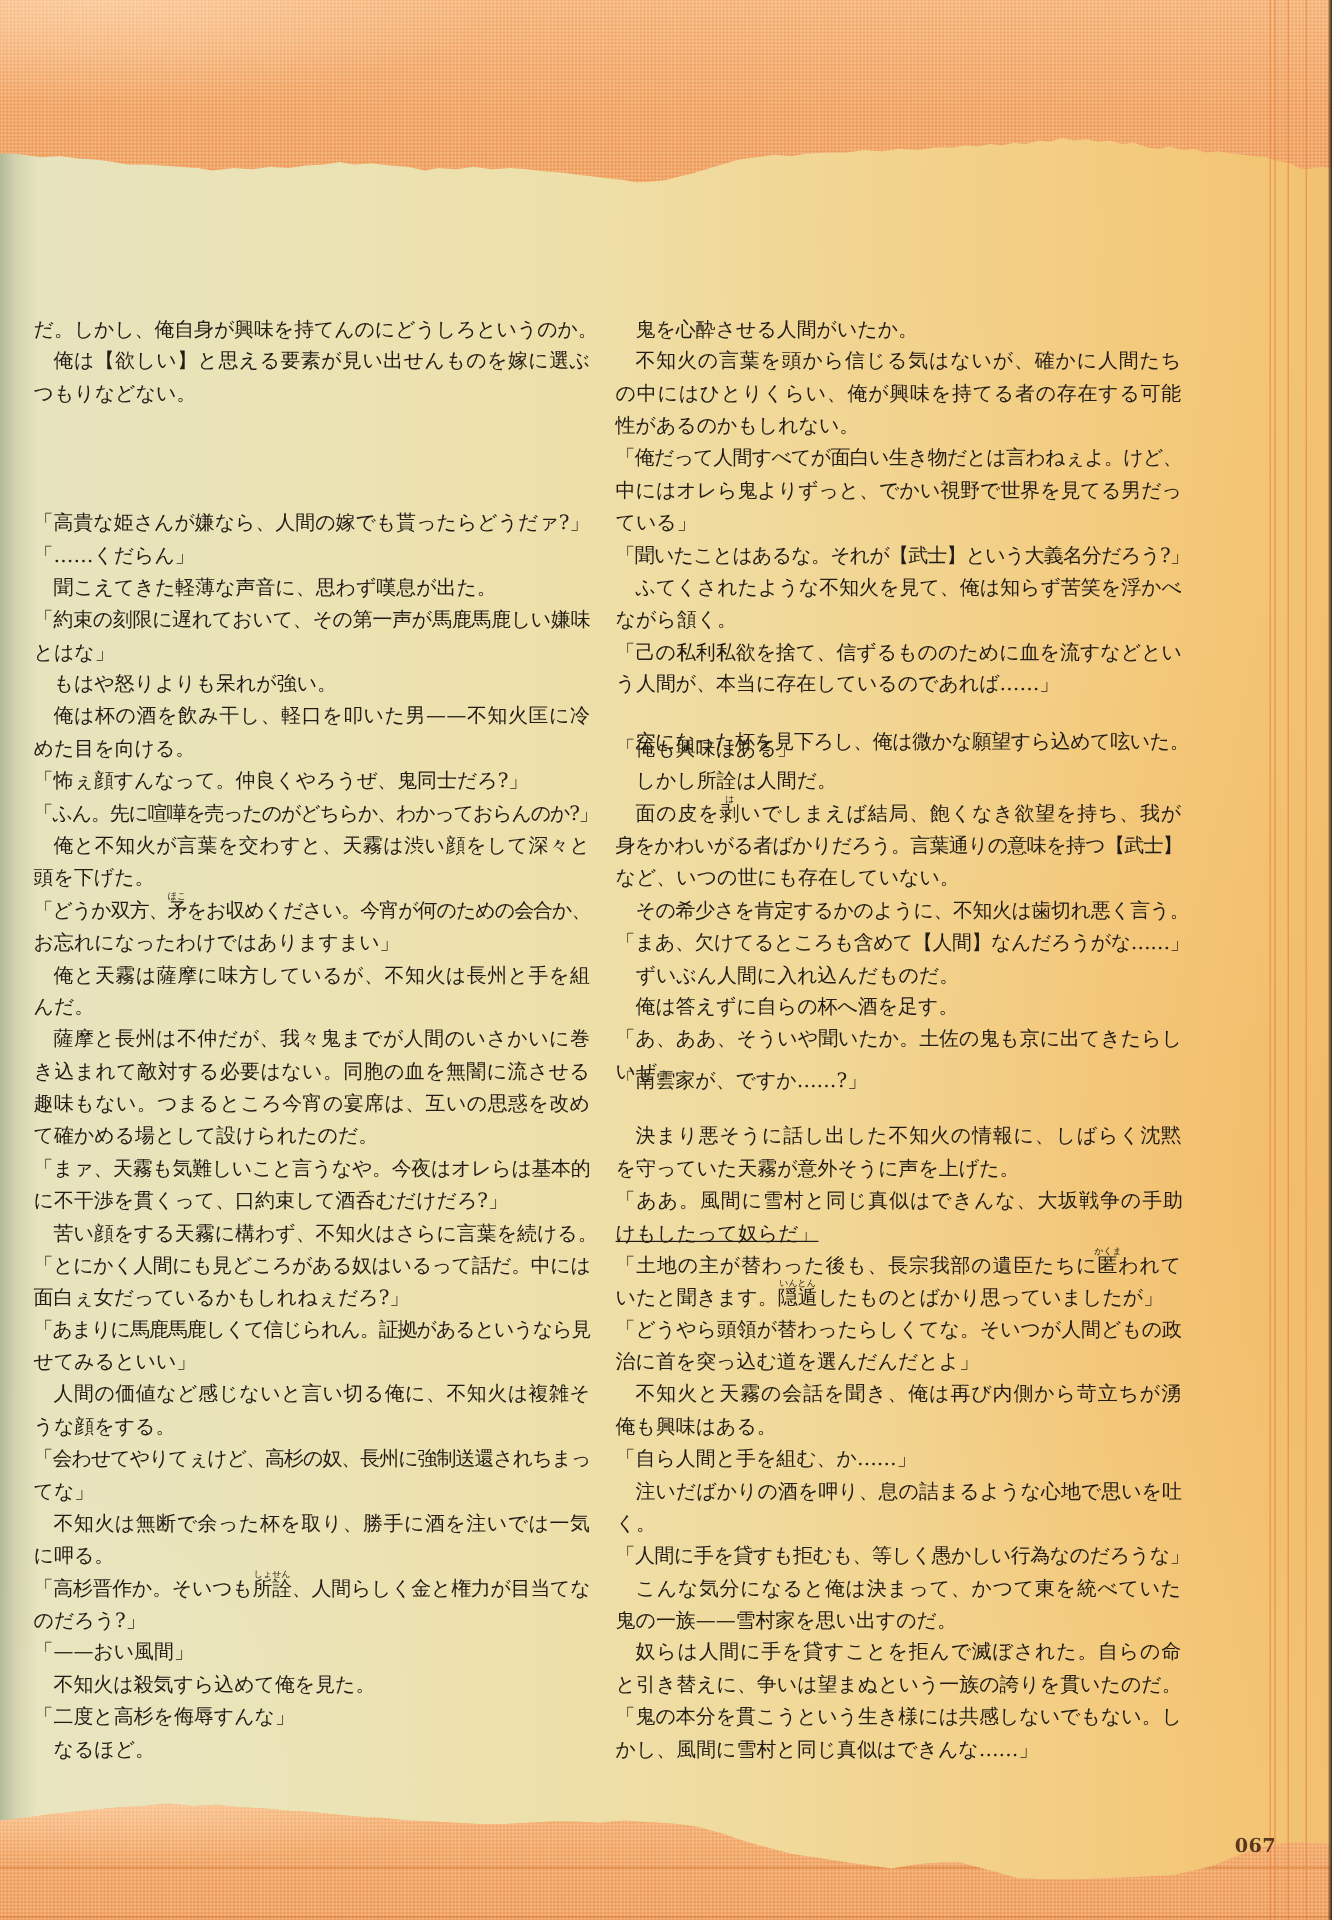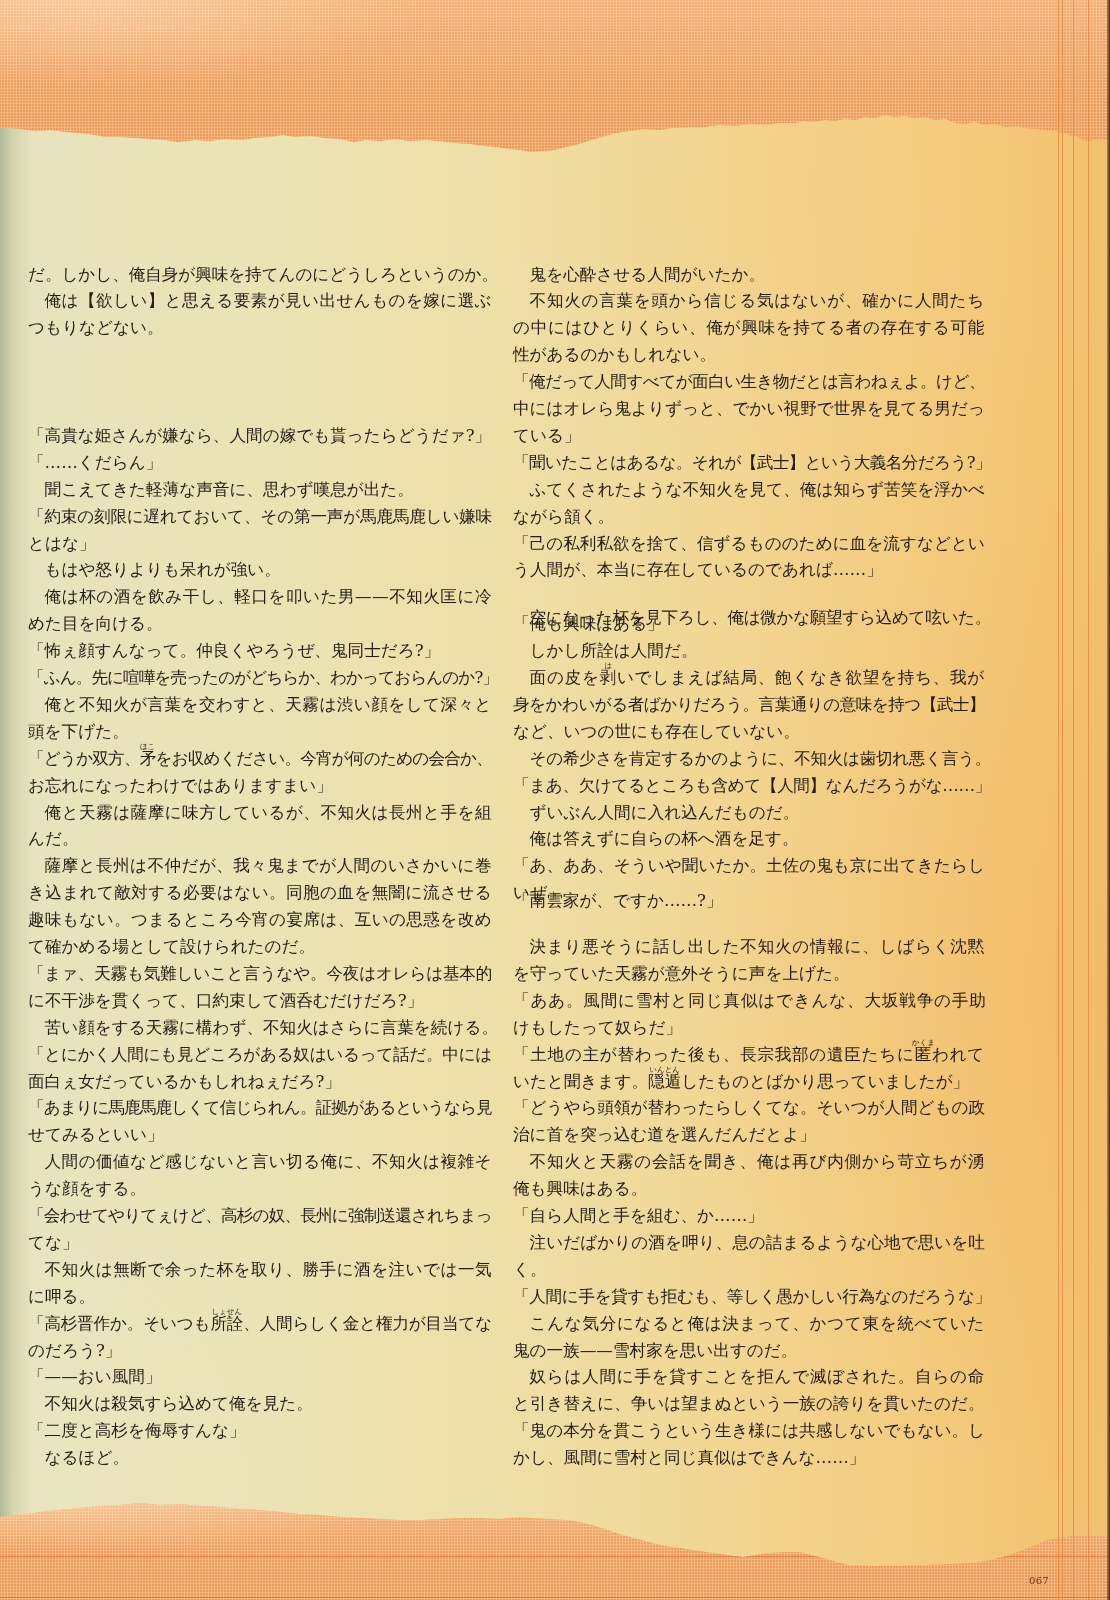--- a/index.html
+++ b/index.html
@@ -88,23 +88,23 @@
   }
   .line.indent { padding-left: 1em; }
   .rb { position: relative; }
   .rt {
     position: absolute; left: -8px; right: -8px; top: -6px;
     font-size: 7.5px; line-height: 7px;
     text-align: center; letter-spacing: 0;
     white-space: nowrap;
   }
   .page-number {
-    position: absolute; left: 1029px; top: 1575px;
+    position: absolute; left: 1029px; top: 1528px;
     font-family: "DejaVu Serif", "Liberation Serif", serif;
-    font-size: 10px; font-weight: normal;
+    font-size: 16px; font-weight: bold;
     color: #5a3820;
     letter-spacing: 0.3px;
   }
 </style>
 </head>
 <body>
 
 <div class="page">
   <div class="paper-shade"></div>
   <div class="gutter"></div>
@@ -274,21 +274,21 @@
       </div>
       <div>
         <div class="line" style="top: 887px; text-align: right;"><span class="t">「南雲家が、ですか……?」</span></div>
       </div>
       <div>
         <div class="line full indent" style="top: 933px; letter-spacing: 0.711899px;"><span class="t">決まり悪そうに話し出した不知火の情報に、しばらく沈黙</span></div>
         <div class="line" style="top: 959.9px;"><span class="t">を守っていた天霧が意外そうに声を上げた。</span></div>
       </div>
       <div>
         <div class="line full" style="top: 986.8px; letter-spacing: 0.786458px;"><span class="t">「ああ。風間に雪村と同じ真似はできんな、大坂戦争の手助</span></div>
-        <div class="line" style="top: 1013.7px;"><span class="t">けもしたって奴らだ」</span></div>
+        <div class="line" style="top: 1013.7px; text-decoration: underline;"><span class="t">けもしたって奴らだ」</span></div>
       </div>
       <div>
         <div class="line full" style="top: 1040.6px; letter-spacing: 0.700231px;"><span class="t"><span>「土地の主が替わった後も、長宗我部の遺臣たちに</span><span class="rb"><span>匿</span><span class="rt">かくま</span></span><span>われて</span></span></div>
         <div class="line" style="top: 1067.5px;"><span class="t"><span>いたと聞きます。</span><span class="rb"><span>隠遁</span><span class="rt">いんとん</span></span><span>したものとばかり思っていましたが」</span></span></div>
       </div>
       <div>
         <div class="line full" style="top: 1094.4px; letter-spacing: -0.0145089px;"><span class="t">「どうやら頭領が替わったらしくてな。そいつが人間どもの政</span></div>
         <div class="line" style="top: 1121.3px;"><span class="t">治に首を突っ込む道を選んだんだとよ」</span></div>
       </div>
       <div>

